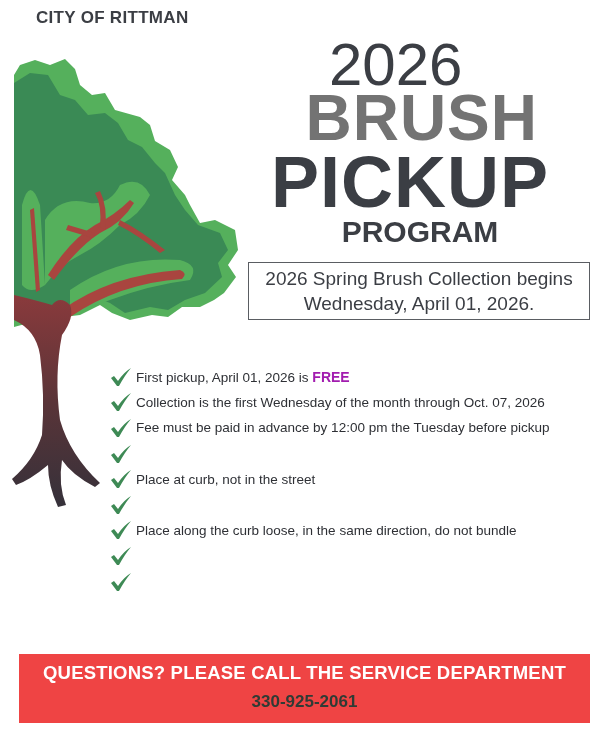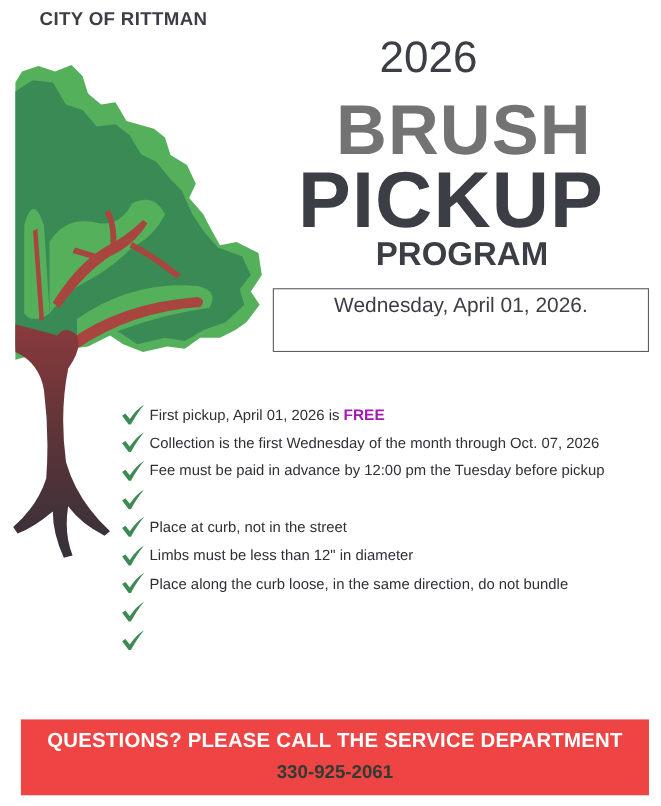--- a/index.html
+++ b/index.html
@@ -7,22 +7,22 @@
     body { position: relative; font-family: "Liberation Sans", sans-serif; color: #3a3d42; }
 
     .city-name {
       position: absolute; left: 36px; top: 8px;
       font-size: 17px; font-weight: bold; color: #3b3e44; letter-spacing: 0.3px;
     }
 
     .tree { position: absolute; left: 0; top: 55px; width: 250px; height: 480px; }
 
     .title-year {
-      position: absolute; left: 345px; top: 30px; width: 110px; text-align: left;
-      font-size: 40px; color: #3b3e44; font-weight: normal;
+      position: absolute; left: 329px; top: 30px; width: 110px; text-align: left;
+      font-size: 60px; color: #3b3e44; font-weight: normal;
     }
     .title-brush {
       position: absolute; left: 278px; top: 82px; width: 260px; text-align: right;
       font-size: 64px; font-weight: bold; color: #737373; line-height: 72px; letter-spacing: 1px;
     }
     .title-pickup {
       position: absolute; left: 270px; top: 146px; width: 280px; text-align: center;
       font-size: 72px; font-weight: bold; color: #3b3e44; line-height: 72px; letter-spacing: 1px;
     }
     .title-program {
@@ -91,20 +91,21 @@
 
   <path d="M14 240 Q35 245 52 250 Q60 240 70 250 Q75 262 62 280 Q54 320 60 365 Q70 400 100 428 L95 432 Q72 420 62 405 Q58 430 66 450 L58 452 Q48 430 48 410 Q30 425 16 430 L12 424 Q34 405 42 380 Q45 340 40 300 Q36 275 14 265 Z" fill="url(#trunkGrad)"></path>
 </svg>
 
 <div class="title-year">2026</div>
 <div class="title-brush">BRUSH</div>
 <div class="title-pickup">PICKUP</div>
 <div class="title-program">PROGRAM</div>
 
 <div class="announcement-box">
+  <div>2026 Spring Brush Collection begins</div>
   <div>Wednesday, April 01, 2026.</div>
 </div>
 
 <ul class="rules-list">
   <li class="rule-item">
     <svg class="check-icon" viewBox="0 0 22 20">
         <path d="M1 11 L4 9 L8 14 Q14 5 21 1 Q15 8 9 19 L7 19 Z" fill="#3e8a55"></path>
       </svg>
     <span class="rule-text"><span>First pickup, April 01, 2026 is </span><span class="free">FREE</span></span>
   </li>
@@ -128,21 +129,20 @@
   <li class="rule-item">
     <svg class="check-icon" viewBox="0 0 22 20">
         <path d="M1 11 L4 9 L8 14 Q14 5 21 1 Q15 8 9 19 L7 19 Z" fill="#3e8a55"></path>
       </svg>
     <span class="rule-text">Place at curb, not in the street</span>
   </li>
   <li class="rule-item">
     <svg class="check-icon" viewBox="0 0 22 20">
         <path d="M1 11 L4 9 L8 14 Q14 5 21 1 Q15 8 9 19 L7 19 Z" fill="#3e8a55"></path>
       </svg>
-    <span class="rule-text">Limbs must be less than 12" in diameter</span>
   </li>
   <li class="rule-item">
     <svg class="check-icon" viewBox="0 0 22 20">
         <path d="M1 11 L4 9 L8 14 Q14 5 21 1 Q15 8 9 19 L7 19 Z" fill="#3e8a55"></path>
       </svg>
     <span class="rule-text">Place along the curb loose, in the same direction, do not bundle</span>
   </li>
   <li class="rule-item">
     <svg class="check-icon" viewBox="0 0 22 20">
         <path d="M1 11 L4 9 L8 14 Q14 5 21 1 Q15 8 9 19 L7 19 Z" fill="#3e8a55"></path>

